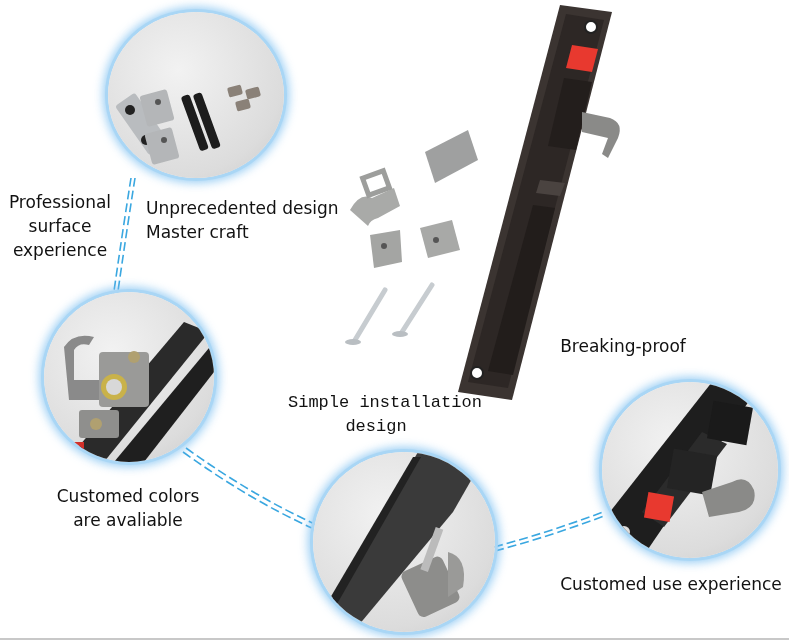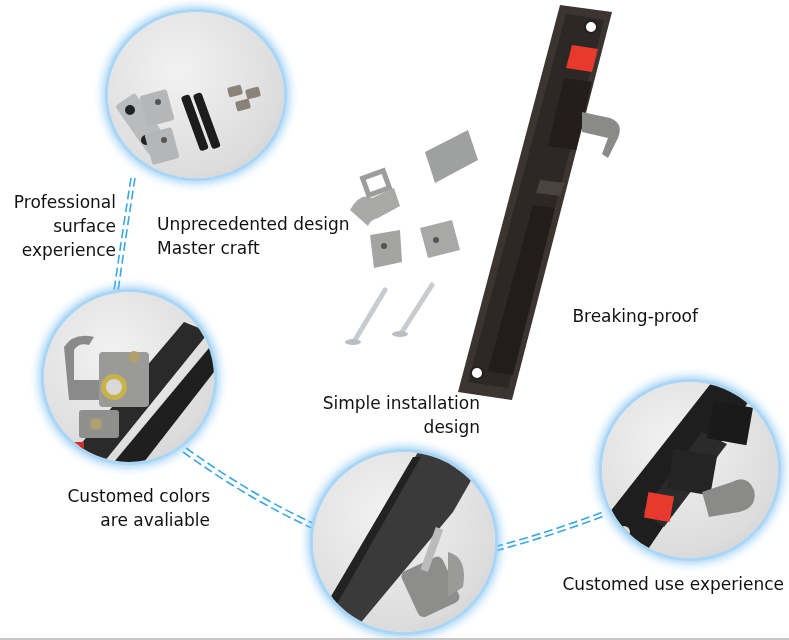--- a/index.html
+++ b/index.html
@@ -9,21 +9,21 @@
     font-family:"DejaVu Sans","Liberation Sans",sans-serif;
     color:#111;
   }
   .bottom-rule { position:absolute; left:0; right:0; bottom:0; height:2px; background:#c8c8c8; }
   .circle {
     position:absolute; border-radius:50%; overflow:hidden;
     background:radial-gradient(circle at 40% 35%, #f2f2f2 0%, #dcdcdc 70%, #c9c9c9 100%);
     box-shadow: 0 0 0 3px #a9d6f5, 0 0 10px 5px rgba(120,190,240,0.75);
   }
   .label {
-    position:absolute; font-size:17px; line-height:24px; text-align:right; white-space:nowrap;
+    position:absolute; font-size:17px; line-height:24px; text-align:center; white-space:nowrap;
     color:#111;
   }
   .label.left { text-align:left; }
   svg.overlay { position:absolute; left:0; top:0; }
 </style>
 </head>
 <body>
 
 <svg class="overlay" width="789" height="640">
   <g stroke="#3aa7e0" stroke-width="1.6" stroke-dasharray="9 4" fill="none">
@@ -116,30 +116,30 @@
   <ellipse cx="353" cy="342" rx="8" ry="3" fill="#b9bec2"></ellipse>
   <ellipse cx="400" cy="334" rx="8" ry="3" fill="#b9bec2"></ellipse>
 </svg>
 
 <div class="label" style="left:4px;top:190px;width:112px;">
   <div>Professional</div>
   <div>surface</div>
   <div>experience</div>
 </div>
 
-<div class="label left" style="left:157px;top:196px;margin-top:16px;">
+<div class="label left" style="left:146px;top:196px;">
   <div>Unprecedented design</div>
   <div>Master craft</div>
 </div>
 
-<div class="label" style="left:548px;top:304px;width:150px;">
+<div class="label" style="left:548px;top:334px;width:150px;">
   <div>Breaking-proof</div>
 </div>
 
-<div class="label" style="left:304px;top:391px;width:176px;">
+<div class="label" style="left:288px;top:391px;width:176px;font-family:Liberation Mono, monospace;">
   <div>Simple installation</div>
   <div>design</div>
 </div>
 
 <div class="label" style="left:46px;top:484px;width:164px;">
   <div>Customed colors</div>
   <div>are avaliable</div>
 </div>
 
 <div class="label" style="left:558px;top:572px;width:226px;">

